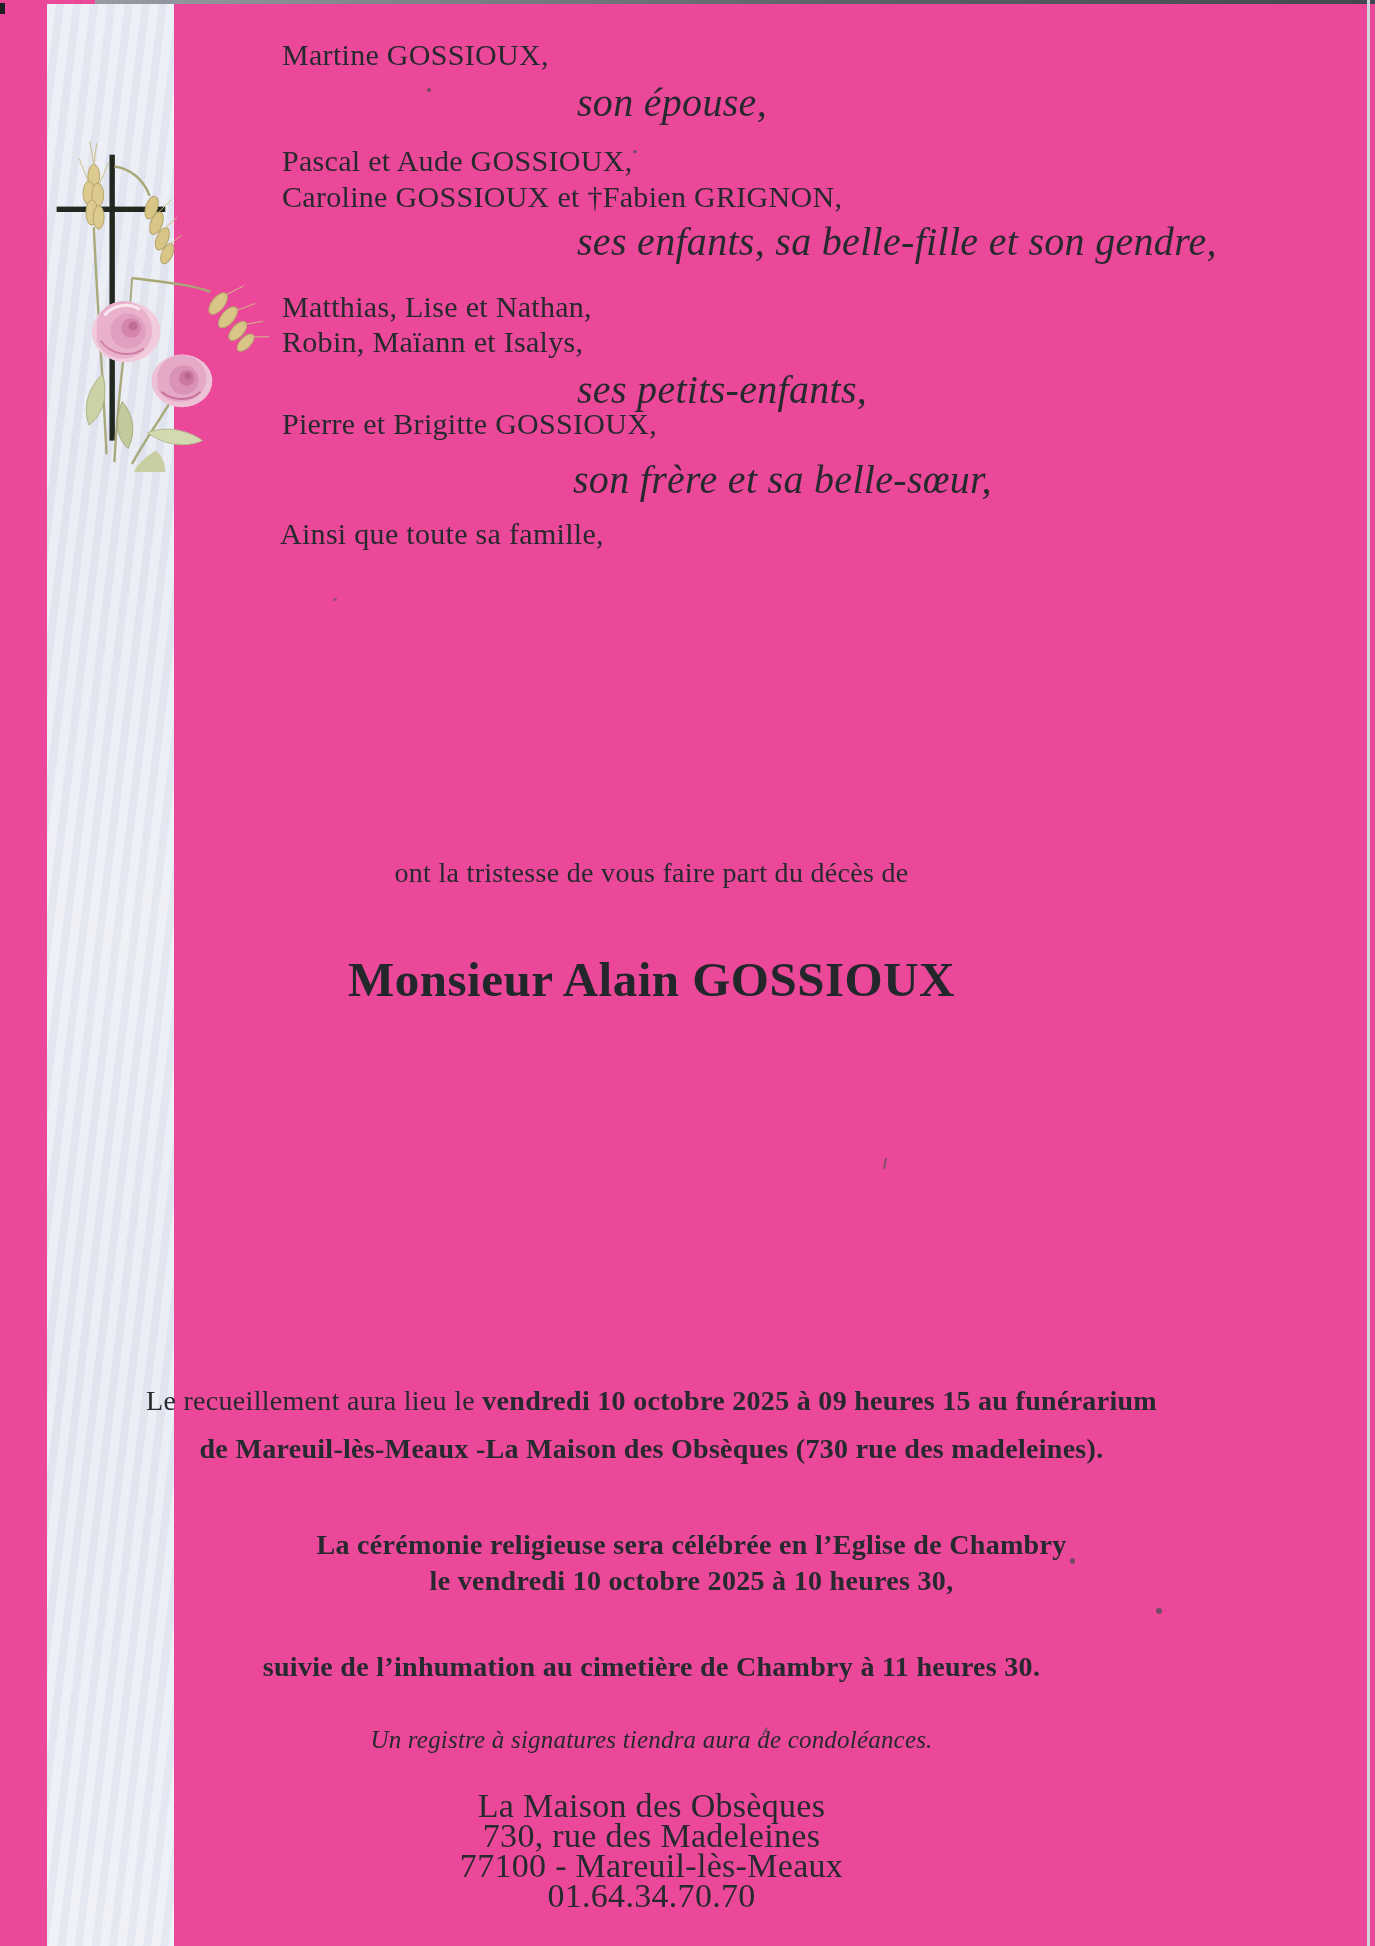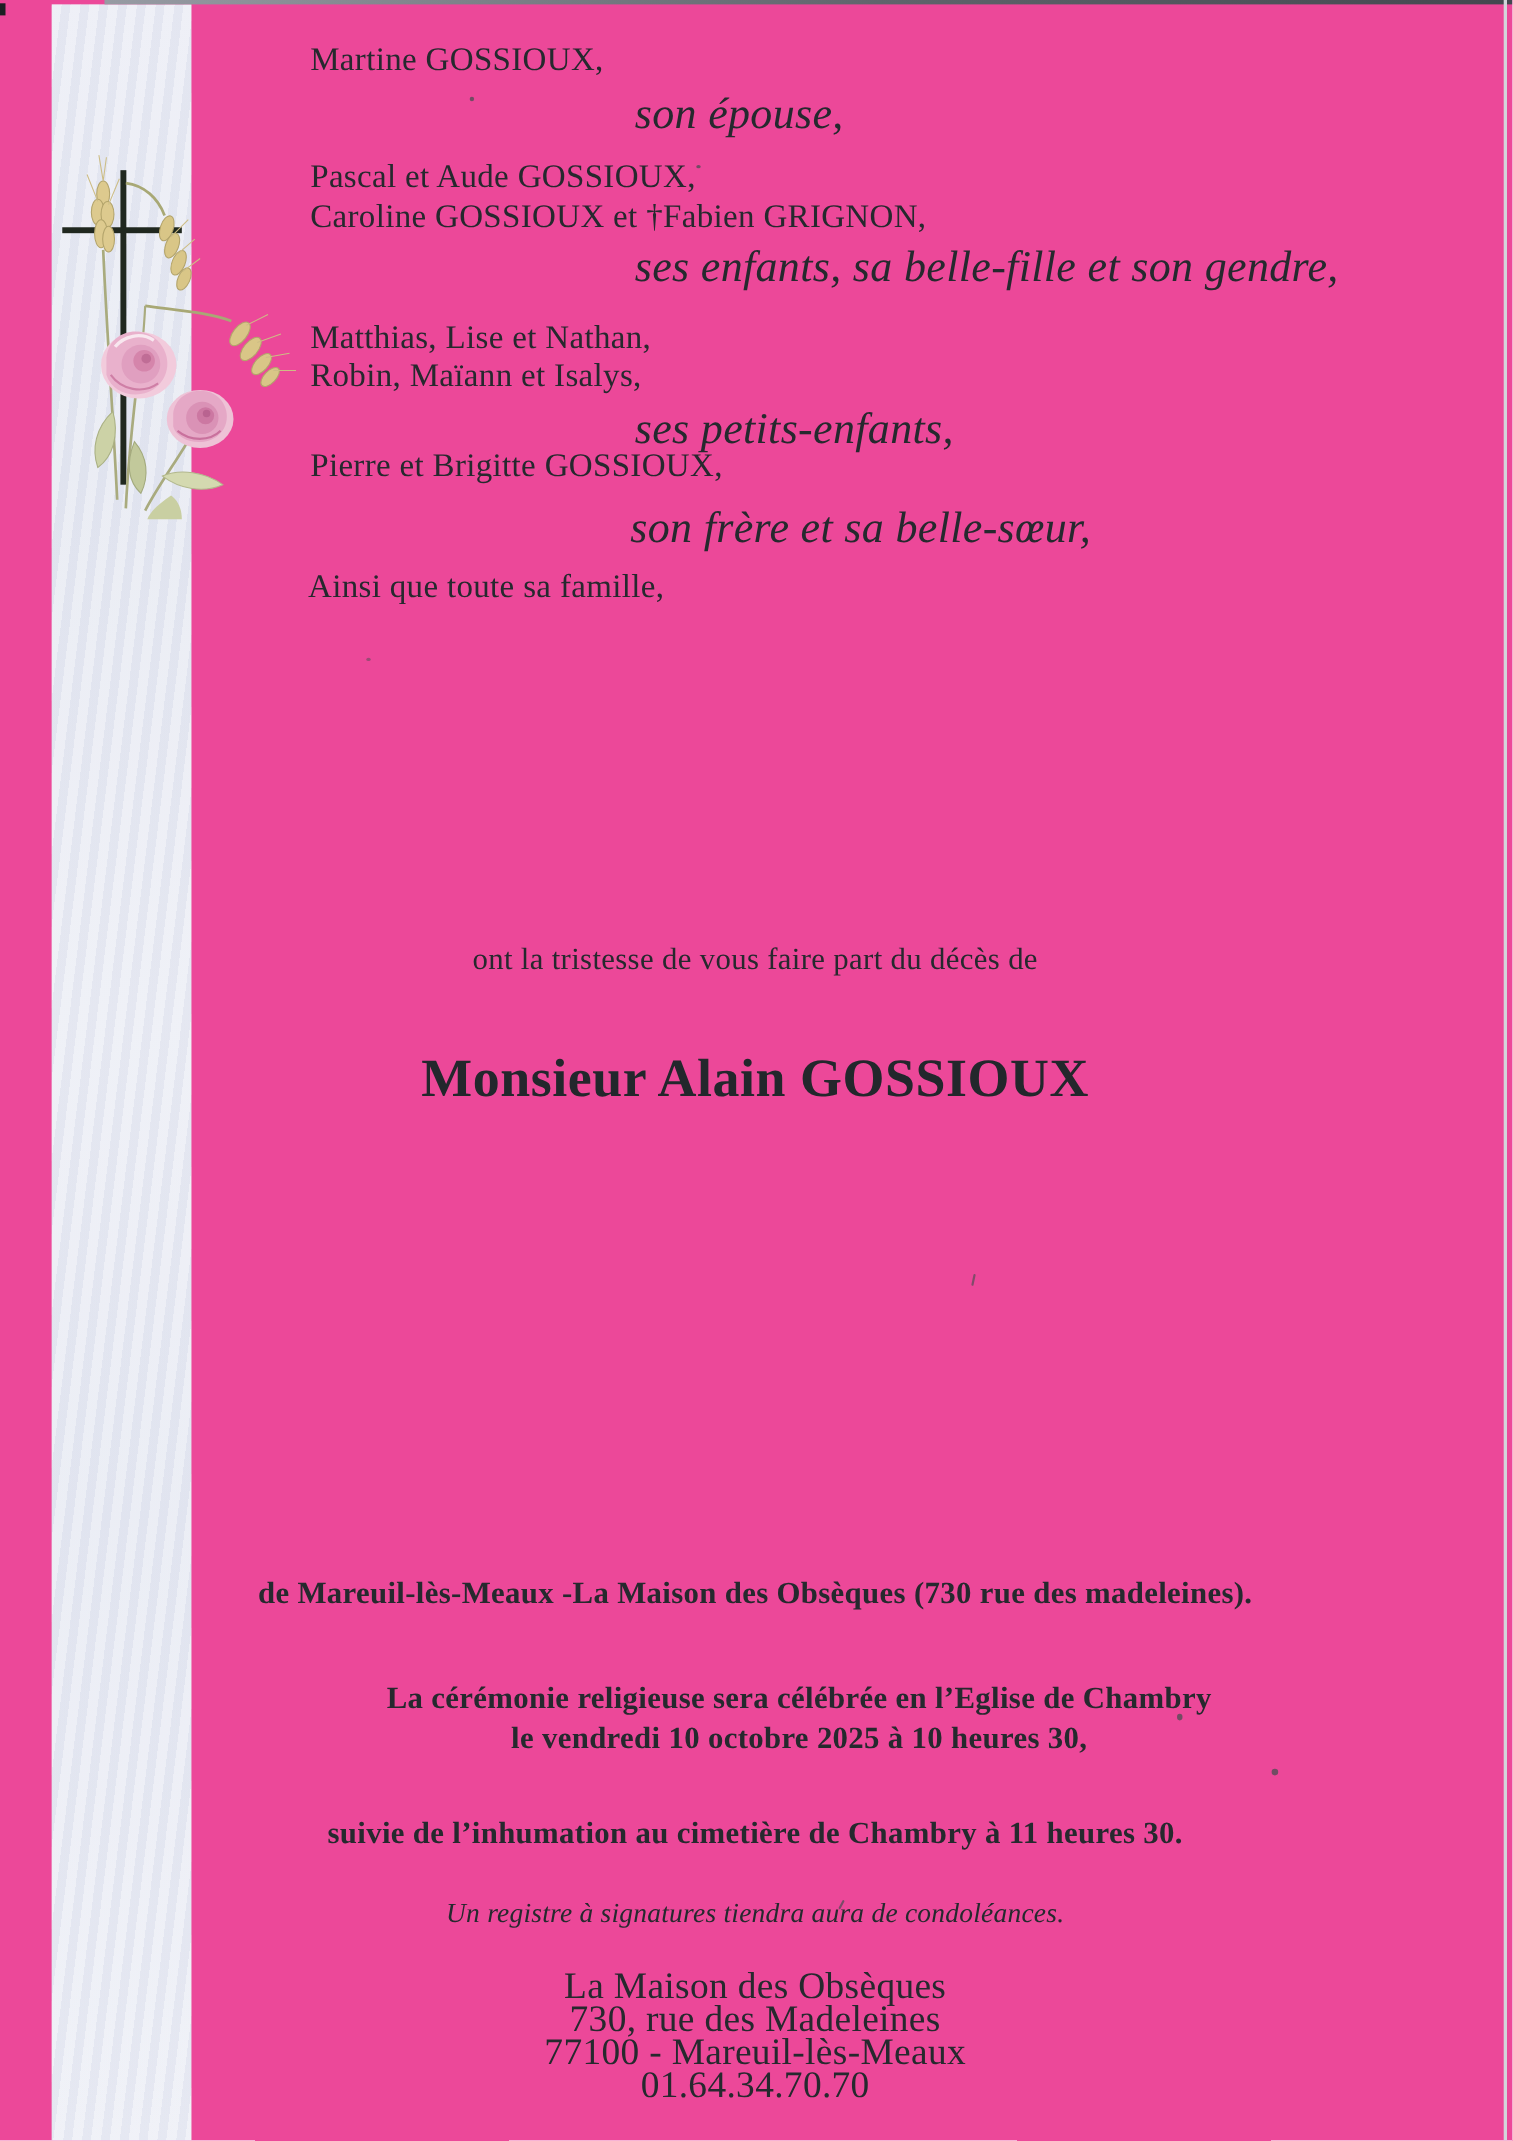--- a/index.html
+++ b/index.html
@@ -32,21 +32,21 @@
   .sp3{left:333px;top:598px;width:4px;height:3px;opacity:.5;}
   .sp4{left:884px;top:1158px;width:2px;height:11px;border-radius:1px;transform:rotate(12deg);opacity:.65;}
   .sp5{left:1156px;top:1608px;width:6px;height:6px;}
   .sp6{left:1070px;top:1558px;width:5px;height:6px;}
   .sp7{left:764px;top:1727px;width:2px;height:9px;border-radius:1px;transform:rotate(28deg);opacity:.7;}
 
   
   .t{position:absolute;white-space:nowrap;line-height:1.15;letter-spacing:.3px;}
   .name{font-size:30px;}
   .rel{font-size:40px;font-style:italic;text-align:right;}
-  .ctr{left:0;width:1303px;text-align:center;margin-left:35px;}
+  .ctr{left:0;width:1303px;text-align:center;}
   .body28{font-size:28px;}
   .b{font-weight:bold;}
   .title{font-size:49px;font-weight:bold;letter-spacing:.5px;color:#23272c;}
   .small-i{font-size:25px;font-style:italic;letter-spacing:.2px;}
   .foot{font-size:34px;}
 
   
   .l-spouse{top:38px;left:282px;}
   .l-spouse-rel{top:80px;left:577px;}
   .l-child1{top:144px;left:282px;}
@@ -159,20 +159,21 @@
   <div class="t name l-gc1">Matthias, Lise et Nathan,</div>
   <div class="t name l-gc2">Robin, Maïann et Isalys,</div>
   <div class="t rel  l-gc-rel">ses petits-enfants,</div>
   <div class="t name l-sib">Pierre et Brigitte GOSSIOUX,</div>
   <div class="t rel  l-sib-rel">son frère et sa belle-sœur,</div>
   <div class="t name l-fam">Ainsi que toute sa famille,</div>
 
   <div class="t ctr body28 l-intro">ont la tristesse de vous faire part du décès de</div>
   <div class="t ctr title  l-title">Monsieur Alain GOSSIOUX</div>
 
+  <div class="t ctr body28 l-rec1"><span>Le recueillement aura lieu le </span><span class="b">vendredi 10 octobre 2025 à 09 heures 15 au funérarium</span></div>
   <div class="t ctr body28 b l-rec2">de Mareuil-lès-Meaux -La Maison des Obsèques (730 rue des madeleines).</div>
   <div class="t ctr body28 b l-cer1">La cérémonie religieuse sera célébrée en l’Eglise de Chambry</div>
   <div class="t ctr body28 b l-cer2">le vendredi 10 octobre 2025 à 10 heures 30,</div>
   <div class="t ctr body28 b l-bur">suivie de l’inhumation au cimetière de Chambry à 11 heures 30.</div>
   <div class="t ctr small-i l-reg">Un registre à signatures tiendra aura de condoléances.</div>
 
   <div class="t ctr foot l-fh1">La Maison des Obsèques</div>
   <div class="t ctr foot l-fh2">730, rue des Madeleines</div>
   <div class="t ctr foot l-fh3">77100 - Mareuil-lès-Meaux</div>
   <div class="t ctr foot l-fh4">01.64.34.70.70</div>

